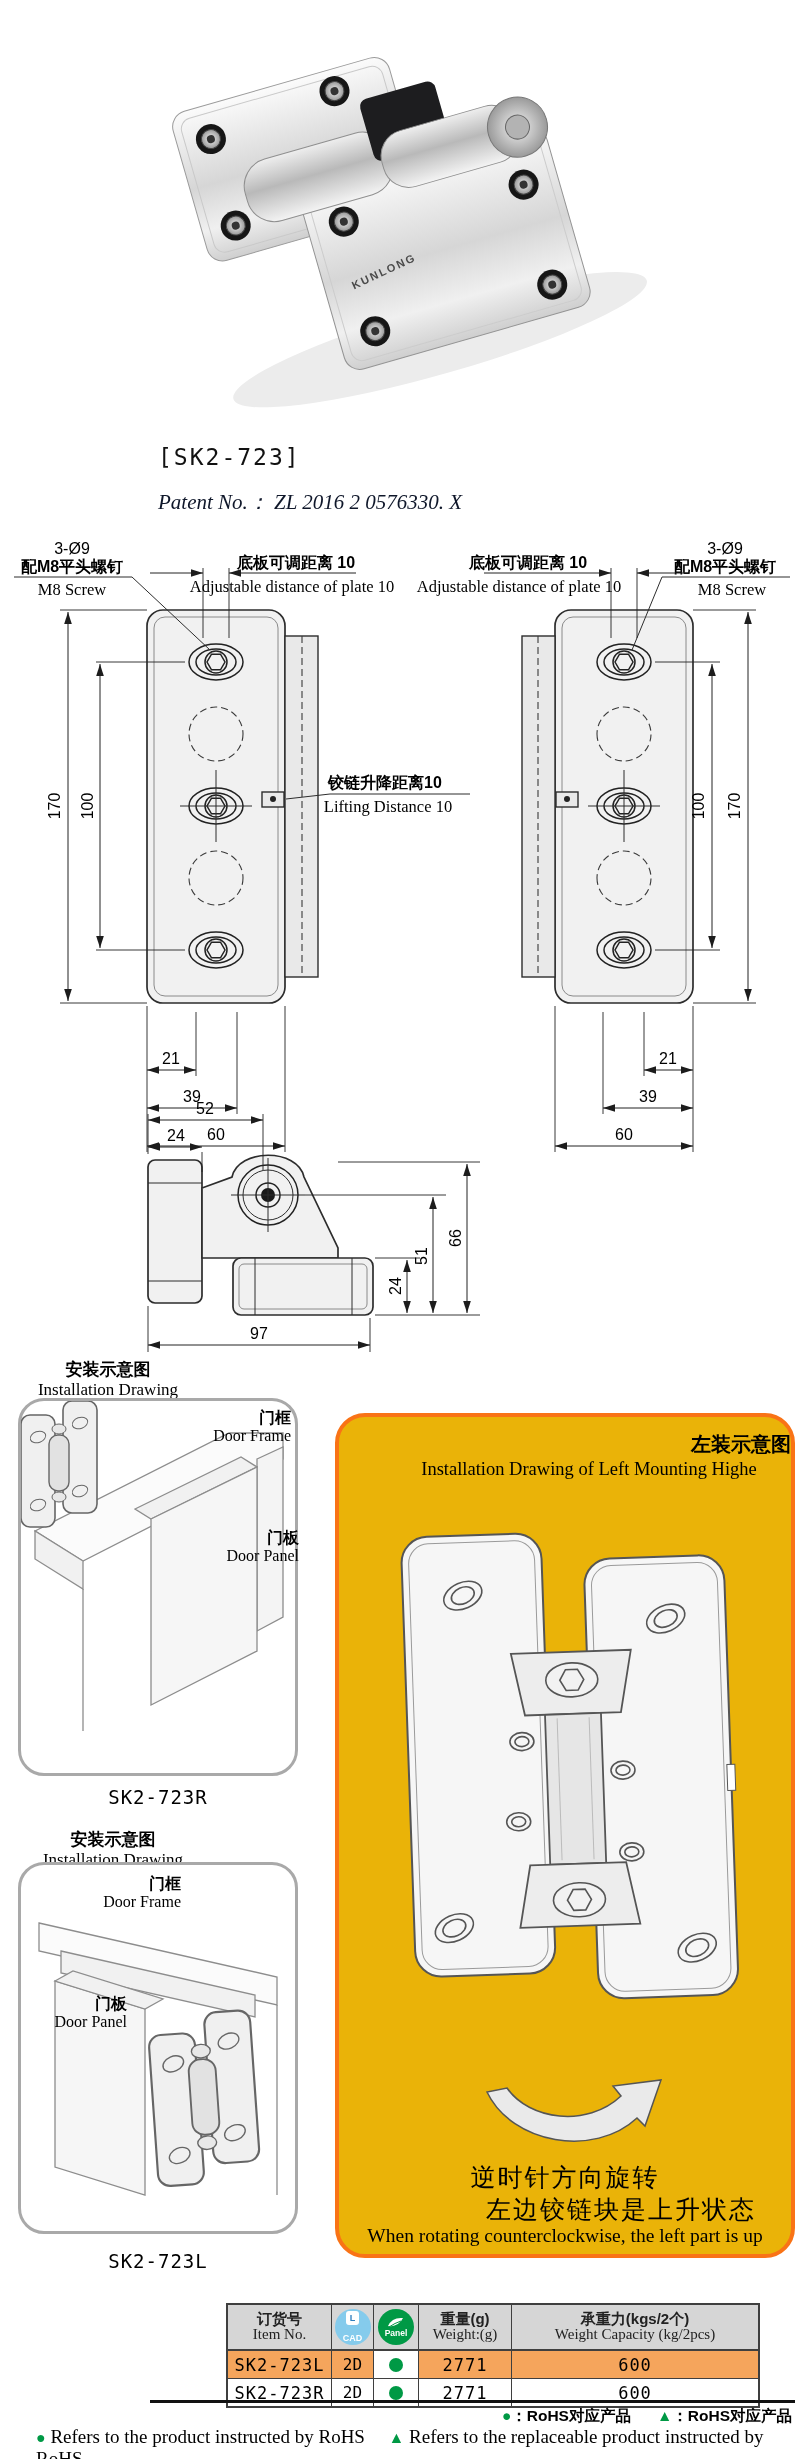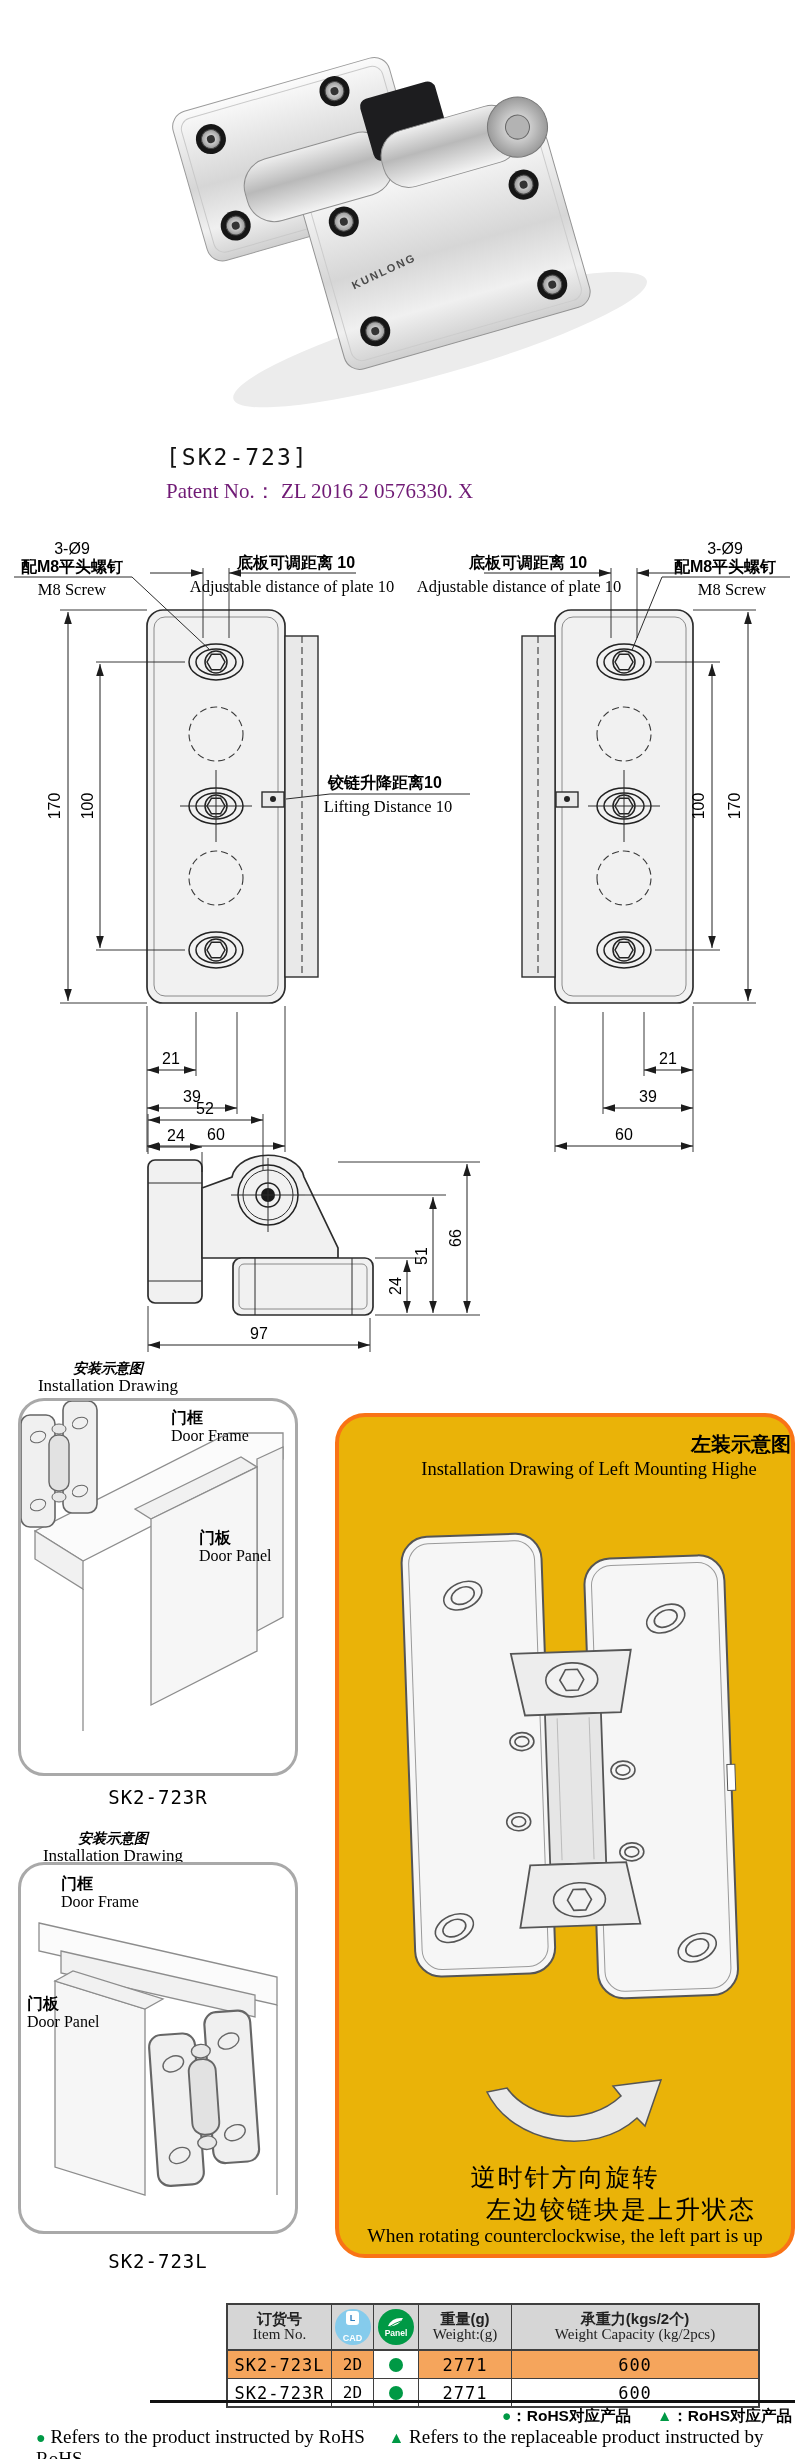--- a/index.html
+++ b/index.html
@@ -1,42 +1,42 @@
 <!DOCTYPE html>
 <html><head>
 <meta charset="utf-8">
 <style>
   html,body{margin:0;padding:0;background:#fff;}
   #page{position:relative;width:800px;height:2459px;background:#fff;overflow:hidden;
         font-family:"Liberation Sans",sans-serif;color:#000;}
   .abs{position:absolute;}
   
   .model{font-family:"DejaVu Sans Mono",monospace;font-size:23px;letter-spacing:2px;color:#111;}
-  .patent{font-family:"Liberation Serif",serif;font-size:21px;color:#701a75;margin-top:7px;}
+  .patent{font-family:"Liberation Serif",serif;font-size:21px;color:#0f172a;margin-top:18px;font-style:italic;}
   
   .p1{fill:#f1f1f1;stroke:#2d2d2d;stroke-width:1.7;}
   .p2{fill:none;stroke:#8a8a8a;stroke-width:1;}
   .p3{fill:#e9e9e9;stroke:#2d2d2d;stroke-width:1.4;}
   .sl{fill:none;stroke:#222;stroke-width:1.5;}
   .thin{stroke:#2d2d2d;stroke-width:1;fill:none;}
   .dash{stroke:#3a3a3a;stroke-width:1.1;stroke-dasharray:7 4;fill:none;}
   .ext{stroke:#222;stroke-width:0.9;}
   .dim{stroke:#222;stroke-width:1;fill:none;}
   .td{font-family:"Liberation Sans",sans-serif;font-size:16px;fill:#000;}
   .tz{font-family:"Liberation Sans",sans-serif;font-size:16px;font-weight:700;fill:#000;}
   .te{font-family:"Liberation Serif",serif;font-size:16.5px;fill:#000;}
   .brandtxt{font-family:"Liberation Sans",sans-serif;font-size:11px;font-weight:700;
             letter-spacing:2px;fill:#4a4a4a;}
   
   .sec-head{text-align:center;line-height:1.15;}
-  .sec-head .zh{font-size:14px;font-weight:700;font-style:italic;}
+  .sec-head .zh{font-size:17px;font-weight:700;}
   .sec-head .en{font-family:"Liberation Serif",serif;font-size:17px;}
   .panel{border:3.5px solid #a9a9a9;border-radius:26px;background:#fff;box-sizing:border-box;}
   .bigpanel{border:4px solid #f97316;border-radius:30px;background:#eab308;box-sizing:border-box;}
-  .lbl{line-height:1.12;text-align:left;}
+  .lbl{line-height:1.12;text-align:right;}
   .lbl .zh{font-size:16px;font-weight:700;}
   .lbl .en{font-family:"Liberation Serif",serif;font-size:16px;}
   .caption{font-family:"DejaVu Sans Mono",monospace;font-size:19px;letter-spacing:1px;text-align:center;}
   .bp-title-zh{font-size:20px;font-weight:700;text-align:right;padding-right:62px;}
   .bp-title-en{font-family:"Liberation Serif",serif;font-size:18.5px;text-align:center;margin-top:2px;}
   .note-zh{font-size:25px;font-weight:500;text-align:center;letter-spacing:2px;}
   .note-en{font-family:"Liberation Serif",serif;font-size:19.5px;text-align:center;}
   
   .otable{border:2.5px solid #3f3f3f;box-sizing:border-box;background:#fff;}
   .thead{display:flex;height:44px;background:#d6d6d6;border-bottom:2.5px solid #3f3f3f;}
@@ -141,21 +141,21 @@
         <g transform="translate(388,316)">
             <circle r="15" fill="#161616"></circle>
             <circle r="9.5" fill="url(#scr)" stroke="#444"></circle>
             <circle r="4" fill="#333"></circle>
           </g>
       </g>
       <text x="196" y="266" class="brandtxt" transform="rotate(-9 196 266)">KUNLONG</text>
     </g>
   </svg>
 
-  <div class="abs" style="left:166px;top:444px">
+  <div class="abs" style="left:158px;top:444px">
     <div class="model">[SK2-723]</div>
     <div class="patent">Patent No.： ZL 2016 2 0576330. X</div>
   </div>
 
   <svg class="abs" style="left:0;top:540px" width="800" height="820" viewBox="0 0 800 820">
 
     <g id="fv">
       <rect x="147" y="70" width="138" height="393" rx="16" class="p1"></rect>
       <rect x="154" y="77" width="124" height="379" rx="11" class="p2"></rect>
       <rect x="285" y="96" width="33" height="341" class="p3"></rect>

